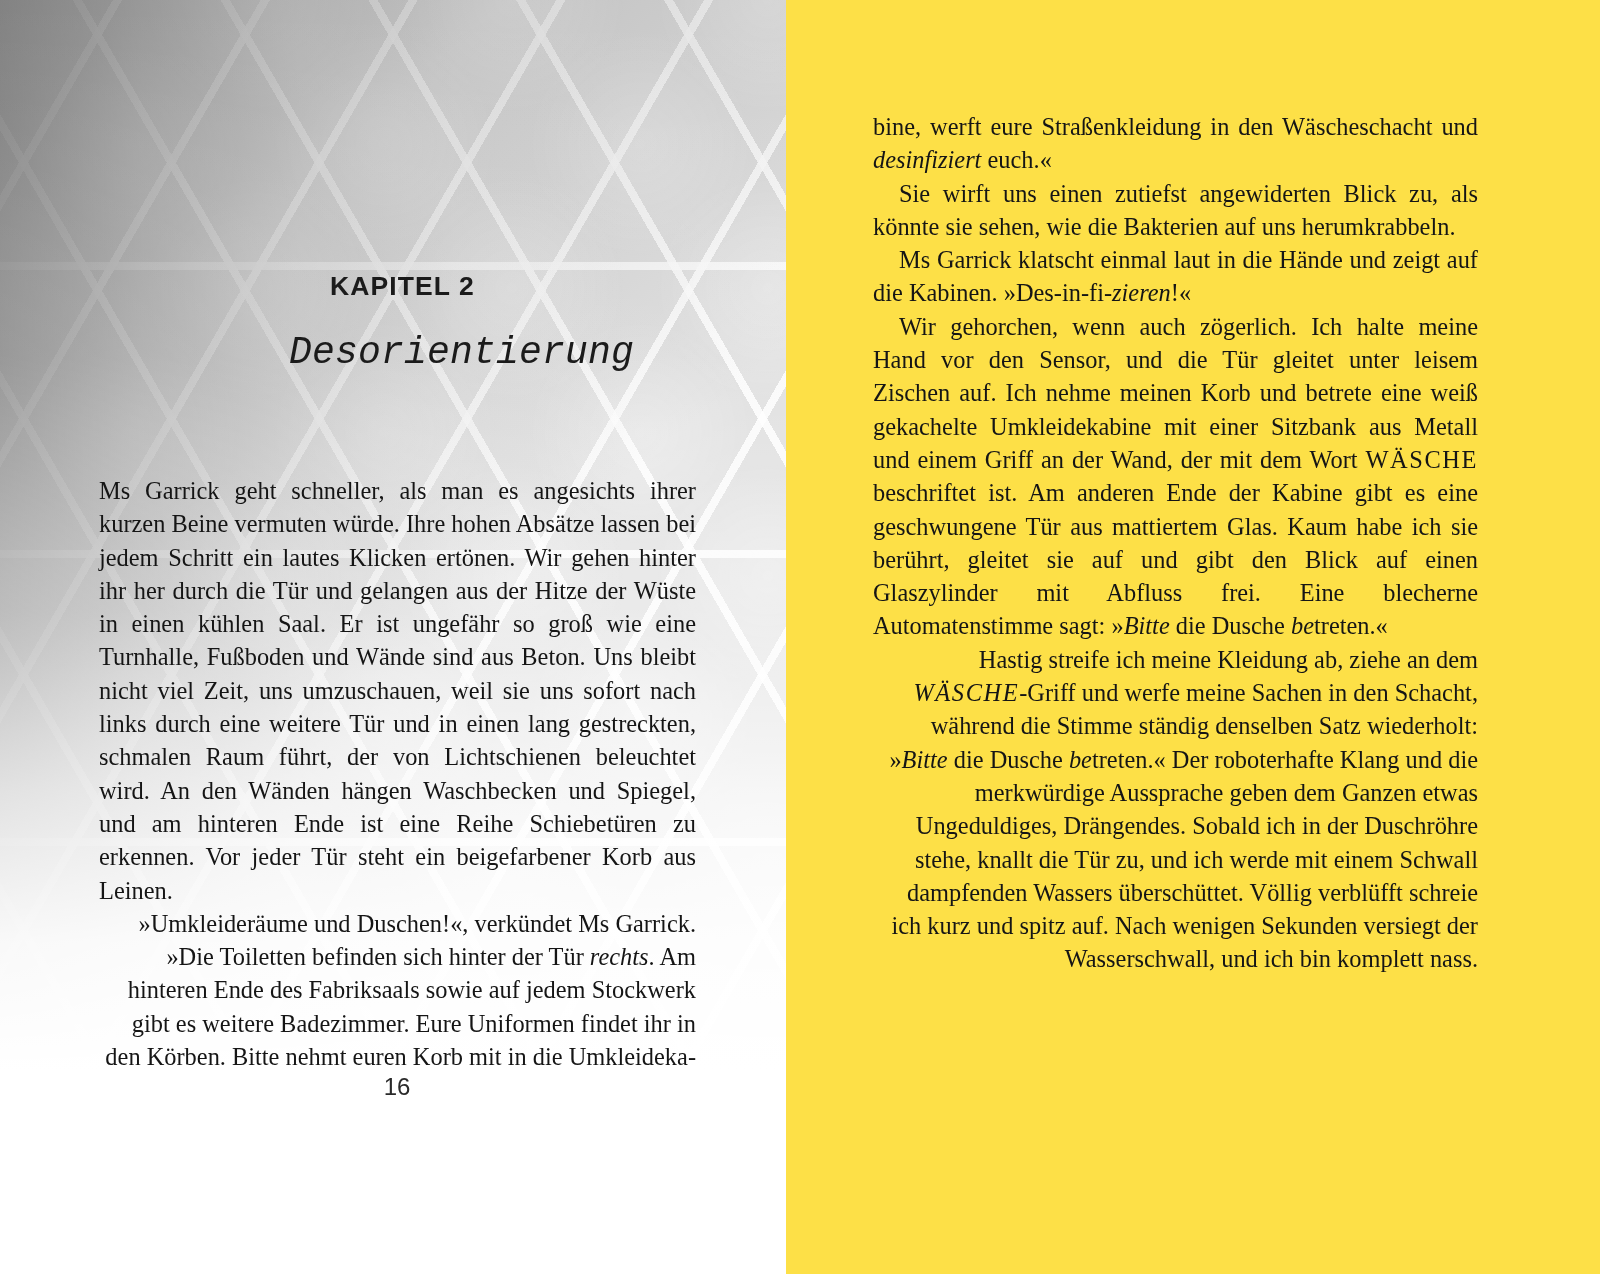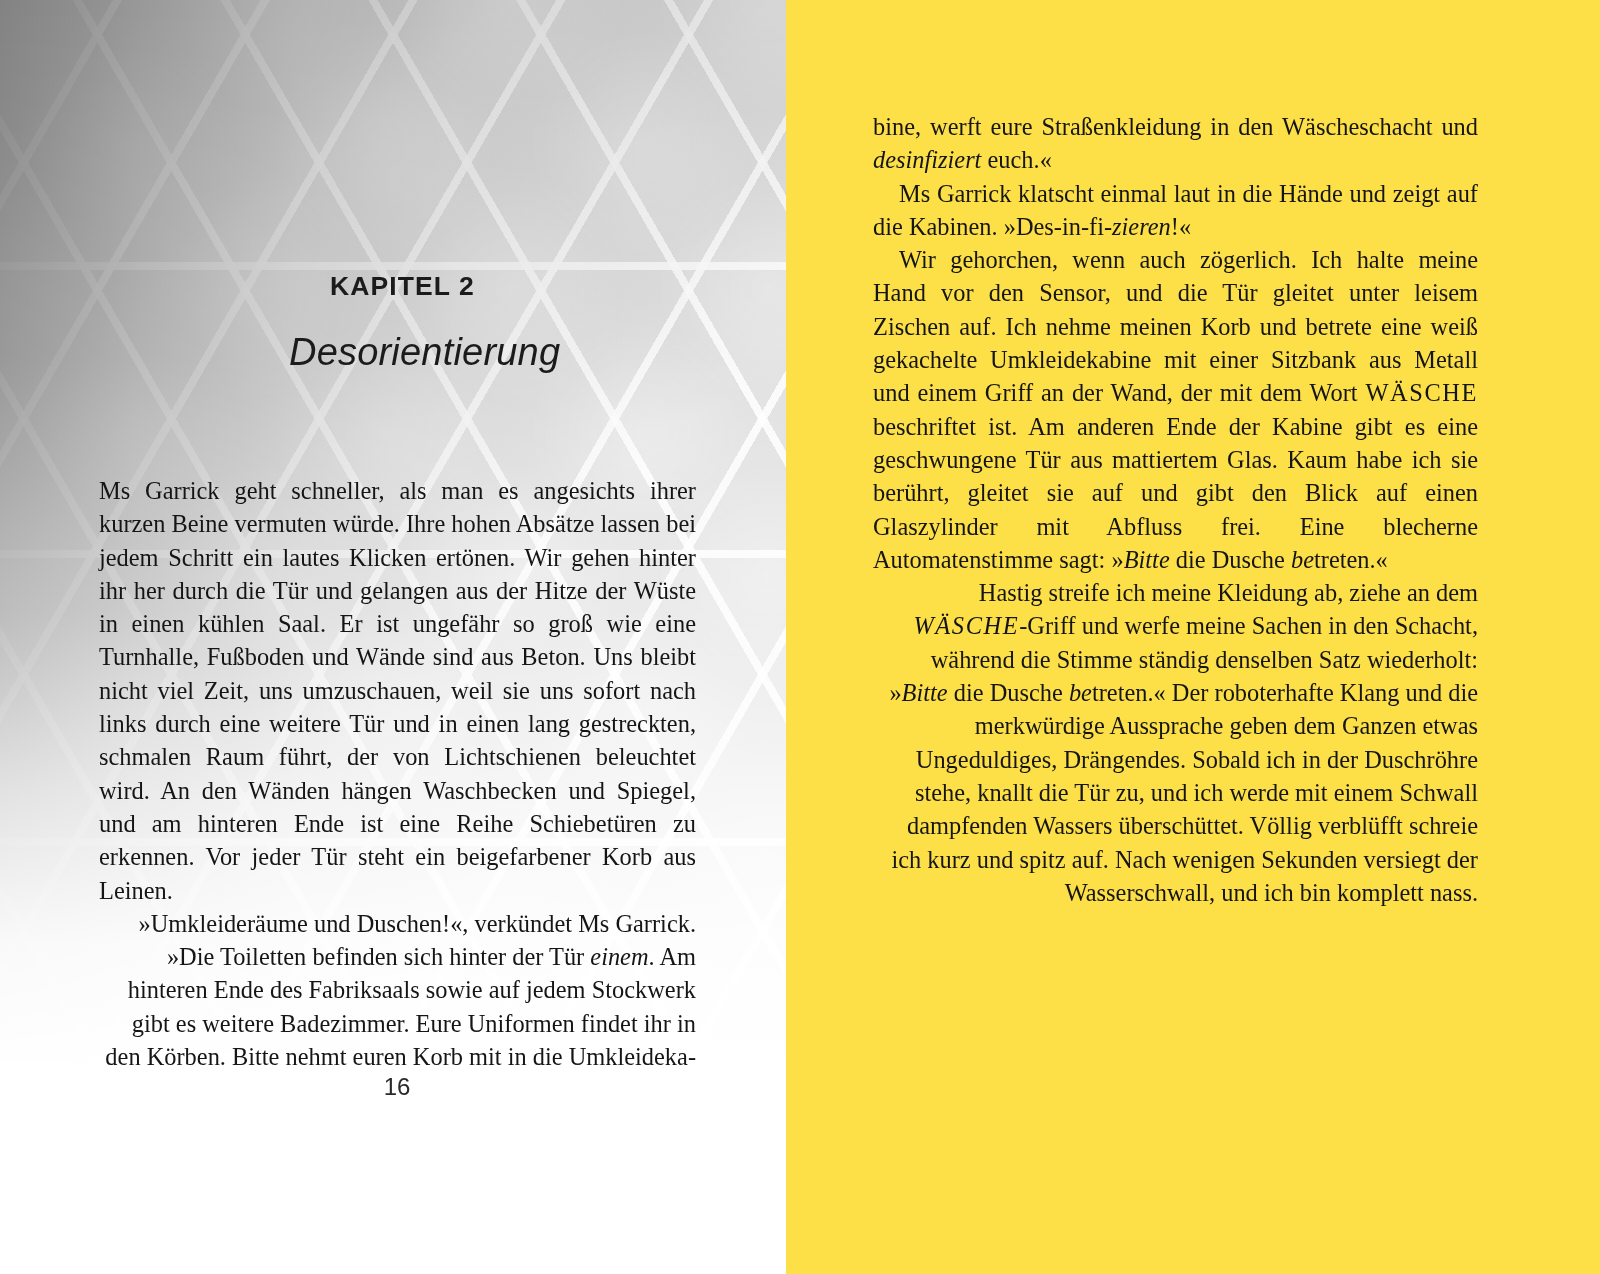--- a/index.html
+++ b/index.html
@@ -133,21 +133,21 @@
   .chapter-number {
     font-family: "Liberation Sans", sans-serif;
     font-weight: bold;
     font-size: 26.5px;
     letter-spacing: 1.1px;
     color: #1b1b1b;
     margin: 0 0 0 231px;
     line-height: 1.1;
   }
   .chapter-title {
-    font-family: Liberation Sans, sans-serif;
+    font-family: Liberation Mono, monospace;
     font-style: italic;
     font-weight: normal;
     font-size: 38px;
     color: #1b1b1b;
     margin: 31px 0 0 190px;
     line-height: 1.1;
     letter-spacing: 0.2px;
   }
 
   
@@ -219,32 +219,33 @@
 
     <div class="page-left-content">
 
       <div class="chapter-block">
         <div class="chapter-number">KAPITEL 2</div>
         <div class="chapter-title">Desorientierung</div>
       </div>
 
       <div class="text-col left">
           <p><span>Ms Garrick geht schneller, als man es angesichts ihrer kurzen Beine vermuten würde. Ihre hohen Absätze lassen bei jedem Schritt ein lautes Klicken ertönen. Wir gehen hinter ihr her durch die Tür und gelangen aus der Hitze der Wüste in einen kühlen Saal. Er ist ungefähr so groß wie eine Turnhalle, Fußboden und Wände sind aus Beton. Uns bleibt nicht viel Zeit, uns umzuschauen, weil sie uns sofort nach links durch eine weitere Tür und in einen lang gestreckten, schmalen Raum führt, der von Lichtschienen beleuchtet wird. An den Wänden hängen Waschbecken und Spiegel, und am hinteren Ende ist eine Reihe Schiebetüren zu erkennen. Vor jeder Tür steht ein beigefarbener Korb aus Leinen.</span></p>
-          <p class="indent lastpara"><span>»Umkleideräume und Duschen!«, verkündet Ms Garrick. »Die Toiletten befinden sich hinter der Tür </span><em>einem</em><span>. Am hinteren Ende des Fabriksaals sowie auf jedem Stockwerk gibt es weitere Badezimmer. Eure Uniformen findet ihr in den Körben. Bitte nehmt euren Korb mit in die Umkleideka-</span></p>
+          <p class="indent lastpara"><span>»Umkleideräume und Duschen!«, verkündet Ms Garrick. »Die Toiletten befinden sich hinter der Tür </span><em>rechts</em><span>. Am hinteren Ende des Fabriksaals sowie auf jedem Stockwerk gibt es weitere Badezimmer. Eure Uniformen findet ihr in den Körben. Bitte nehmt euren Korb mit in die Umkleideka-</span></p>
         </div>
 
       <div class="folio folio-left">16</div>
 
     </div>
   </div>
 
   <div class="page-right">
 
     <div class="text-col right">
         <p><span>bine, werft eure Straßenkleidung in den Wäscheschacht und </span><em>desinfiziert</em><span> euch.«</span></p>
+        <p class="indent"><span>Sie wirft uns einen zutiefst angewiderten Blick zu, als könnte sie sehen, wie die Bakterien auf uns herumkrabbeln.</span></p>
         <p class="indent"><span>Ms Garrick klatscht einmal laut in die Hände und zeigt auf die Kabinen. »Des-in-fi-</span><em>zieren</em><span>!«</span></p>
         <p class="indent"><span>Wir gehorchen, wenn auch zögerlich. Ich halte meine Hand vor den Sensor, und die Tür gleitet unter leisem Zischen auf. Ich nehme meinen Korb und betrete eine weiß gekachelte Umkleidekabine mit einer Sitzbank aus Metall und einem Griff an der Wand, der mit dem Wort </span><span class="tracked">WÄSCHE</span><span> beschriftet ist. Am anderen Ende der Kabine gibt es eine geschwungene Tür aus mattiertem Glas. Kaum habe ich sie berührt, gleitet sie auf und gibt den Blick auf einen Glaszylinder mit Abfluss frei. Eine blecherne Automatenstimme sagt: »</span><em>Bitte</em><span> die Dusche </span><em>be</em><span>treten.«</span></p>
         <p class="indent lastpara"><span>Hastig streife ich meine Kleidung ab, ziehe an dem </span><span class="tracked-italic">WÄSCHE</span><span>-Griff und werfe meine Sachen in den Schacht, während die Stimme ständig denselben Satz wiederholt: »</span><em>Bitte</em><span> die Dusche </span><em>be</em><span>treten.« Der roboterhafte Klang und die merkwürdige Aussprache geben dem Ganzen etwas Ungeduldiges, Drängendes. Sobald ich in der Duschröhre stehe, knallt die Tür zu, und ich werde mit einem Schwall dampfenden Wassers überschüttet. Völlig verblüfft schreie ich kurz und spitz auf. Nach wenigen Sekunden versiegt der Wasserschwall, und ich bin komplett nass.</span></p>
       </div>
 
   </div>
 
 </div>
 
 </body></html>

